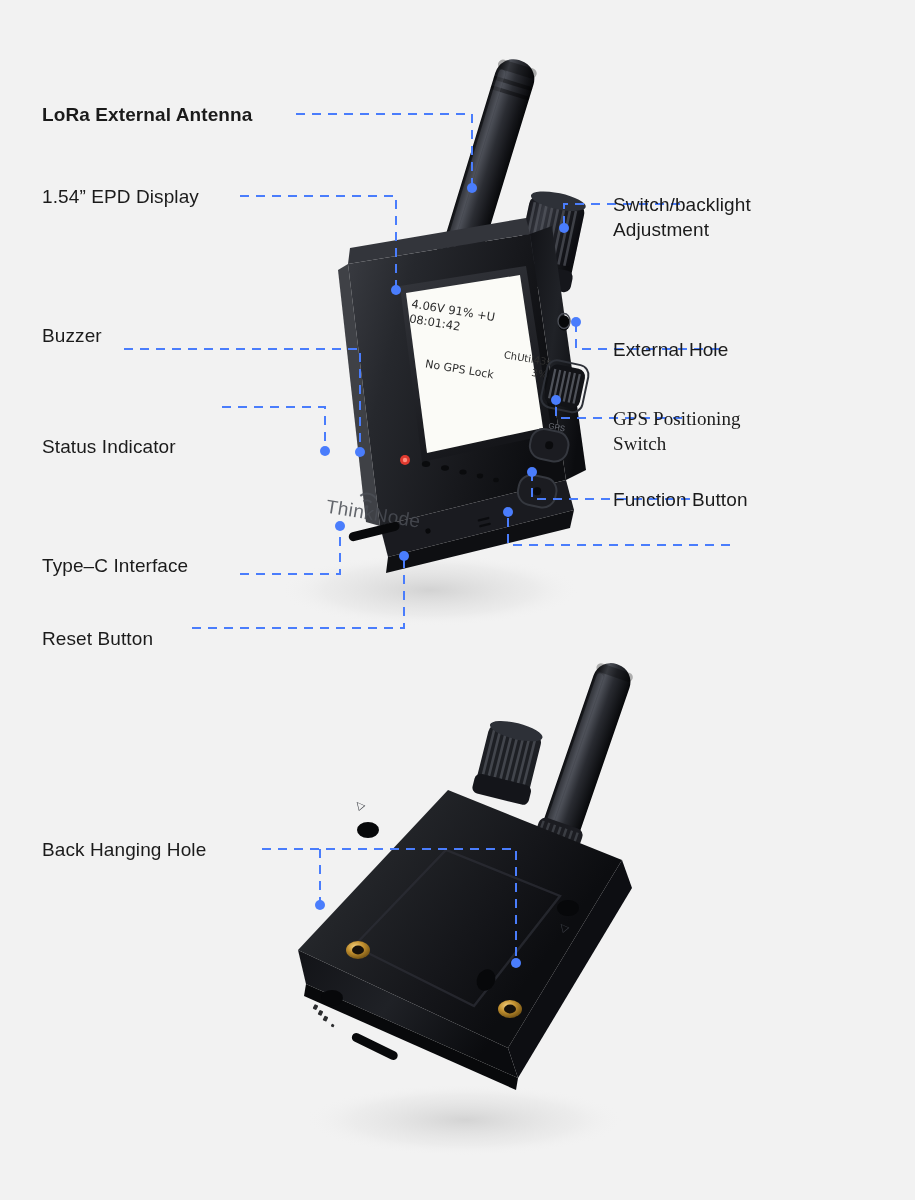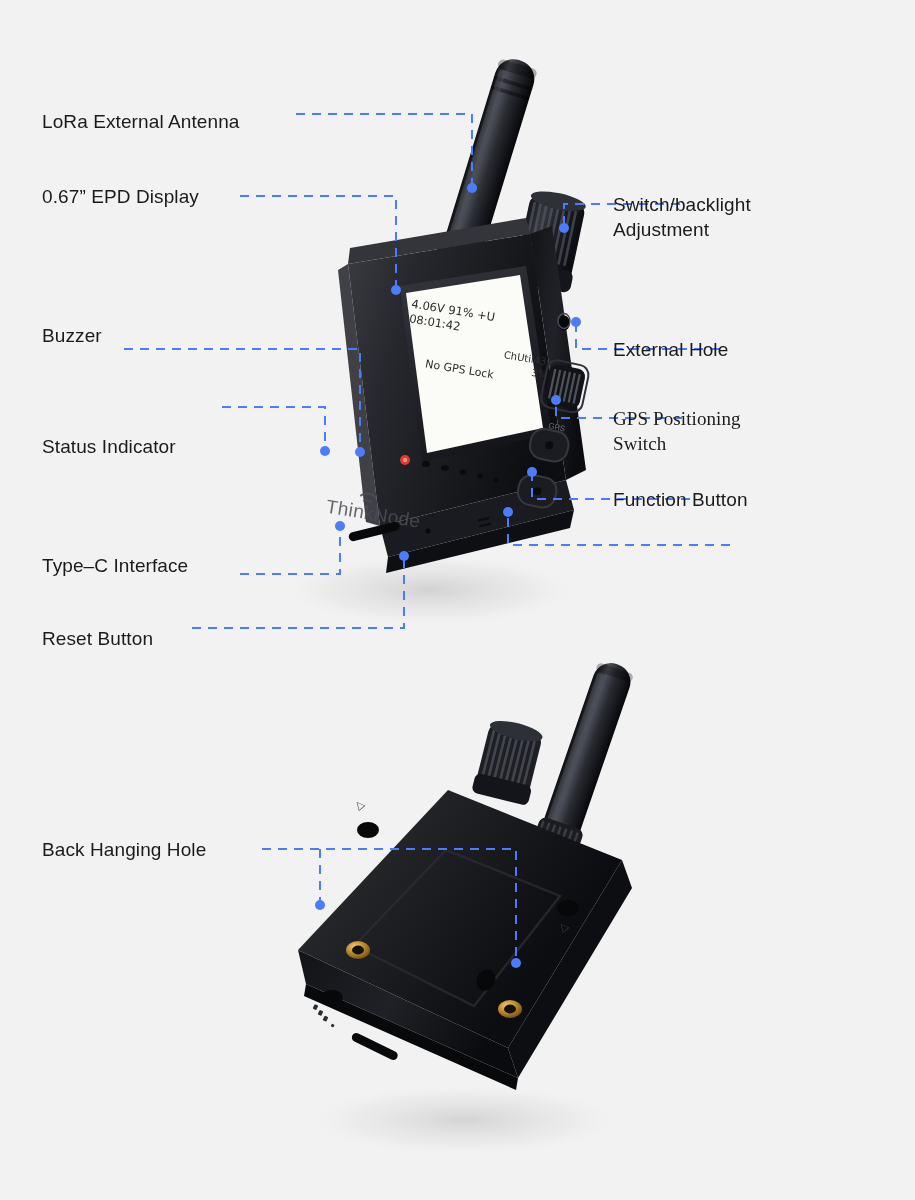--- a/index.html
+++ b/index.html
@@ -339,23 +339,23 @@
       <circle cx="564" cy="228" r="5"></circle>
       <circle cx="576" cy="322" r="5"></circle>
       <circle cx="556" cy="400" r="5"></circle>
       <circle cx="532" cy="472" r="5"></circle>
       <circle cx="508" cy="512" r="5"></circle>
       <circle cx="320" cy="905" r="5"></circle>
       <circle cx="516" cy="963" r="5"></circle>
     </g>
   </svg>
 
-  <div class="label left" style="left:42px; top:109px;">LoRa External Antenna</div>
-
-  <div class="label left" style="left:42px; top:184px;">0.67” EPD Display</div>
+  <div class="label left" style="left:42px; top:102px;font-weight:bold;">LoRa External Antenna</div>
+
+  <div class="label left" style="left:42px; top:184px;">1.54” EPD Display</div>
 
   <div class="label left" style="left:42px; top:323px;">Buzzer</div>
 
   <div class="label left" style="left:42px; top:395px;margin-top:39px;">Status Indicator</div>
 
   <div class="label left" style="left:42px; top:553px;">Type–C Interface</div>
 
   <div class="label left" style="left:42px; top:616px;margin-top:10px;">Reset Button</div>
 
   <div class="label right" style="right:42px; top:192px; width:260px;">Switch/backlight

